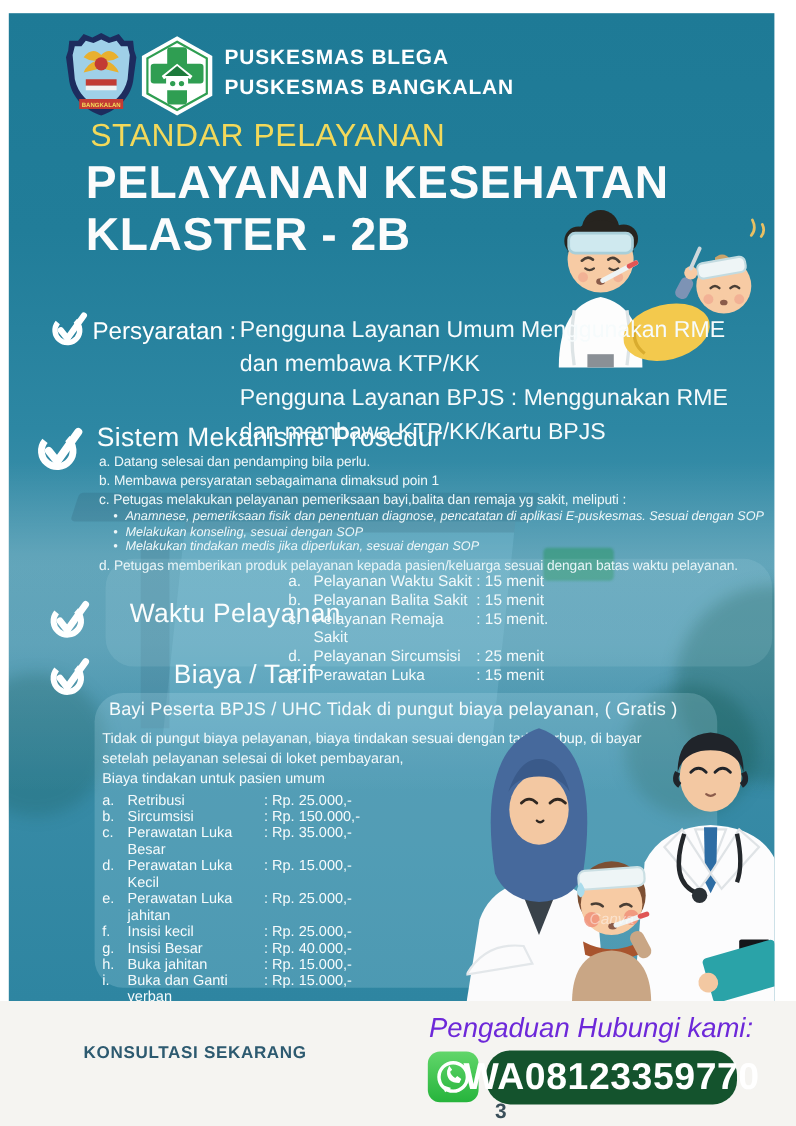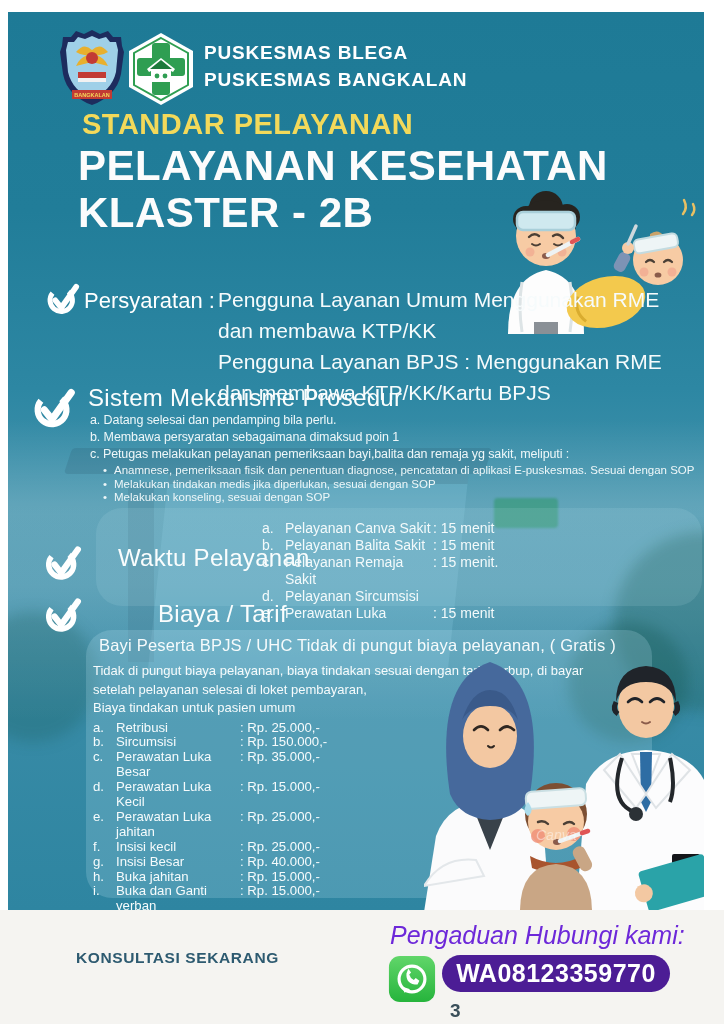--- a/index.html
+++ b/index.html
@@ -17,35 +17,35 @@
   .bg-glass{left:150px;top:462px;width:300px;height:190px;background:rgba(135,200,224,.26);transform:skewX(-6deg);border-top:10px solid rgba(55,100,120,.22);}
   .bg-glass2{left:120px;top:470px;width:26px;height:180px;background:rgba(60,110,130,.22);}
   .bg-sign{left:486px;top:486px;width:64px;height:30px;background:rgba(40,150,95,.5);border-radius:4px;filter:blur(1px);}
   .bg-tree{border-radius:50%;filter:blur(7px);background:rgba(18,82,72,.30);}
   .t1{left:606px;top:520px;width:180px;height:180px;}
   .t2{left:560px;top:610px;width:120px;height:120px;}
   .t3{left:-40px;top:600px;width:130px;height:130px;background:rgba(18,82,72,.22);}
 
   
   .org{left:196px;top:27px;color:#ffffff;font-weight:bold;font-size:19px;line-height:27px;letter-spacing:.8px;}
-  .kicker{left:74px;top:96px;color:#f3d95a;font-weight:bold;font-size:29px;letter-spacing:.5px;}
+  .kicker{left:74px;top:96px;color:#f3d95a;font-weight:normal;font-size:29px;letter-spacing:.5px;}
   .title{left:70px;top:130px;color:#fcfcfc;font-weight:bold;font-size:42px;line-height:47px;letter-spacing:.5px;}
 
   
   .chk{width:40px;height:40px;}
   .sec-title{color:#fafdfd;font-size:24px;letter-spacing:.3px;}
 
   
   .persy-label{left:76px;top:276px;color:#ffffff;font-size:22px;}
   .persy-body{left:210px;top:272px;width:448px;color:#f6fbfc;font-size:21px;line-height:31px;}
 
   
   .pros-items{left:82px;top:400px;width:620px;color:#eef7f9;}
   .pros-item{font-size:12.5px;line-height:17px;letter-spacing:-.1px;}
-  .pros-bullet{font-size:11.5px;line-height:13.5px;padding-left:14px;position:relative;}
+  .pros-bullet{font-size:11.5px;line-height:13.5px;padding-left:14px;position:relative;font-style:italic;}
   .pros-bullet::before{content:"•";position:absolute;left:3px;}
 
   
   .panel{border-radius:26px;}
   .panel-waktu{left:88px;top:496px;width:606px;height:98px;background:rgba(196,230,242,.13);}
   .waktu-title{left:110px;top:532px;}
   .wrows{left:254px;top:508px;width:420px;color:#f3fafb;font-size:14px;}
   .wrow{display:grid;grid-template-columns:23px 148px auto;line-height:16.9px;}
 
   
@@ -55,22 +55,22 @@
   .biaya-high{font-size:16.5px;margin:0 0 7px 6px;letter-spacing:.2px;}
   .biaya-note{font-size:13px;line-height:18.5px;}
   .biaya-intro{font-size:13px;line-height:18.5px;margin-bottom:3px;}
   .brow{display:grid;grid-template-columns:23px 124px auto;font-size:13.2px;line-height:14.9px;}
 
   
   .footer{left:0;top:910px;width:724px;height:114px;background:#f5f4f1;}
   .consult{left:76px;top:921px;color:#2d5a70;font-weight:bold;font-size:15.5px;letter-spacing:.6px;margin-top:28px;}
   .website{left:62px;top:938px;color:#141414;font-size:23px;}
   .complaint{left:390px;top:921px;color:#6d28d9;font-size:25px;font-style:italic;}
-  .wa-pill{left:442px;top:955px;width:228px;height:37px;border-radius:22px;background:#4c1d95;
-    color:#ffffff;font-weight:bold;font-size:25px;display:flex;align-items:center;justify-content:center;letter-spacing:.5px;}
+  .wa-pill{left:442px;top:955px;width:228px;height:49px;border-radius:22px;background:#14532d;
+    color:#ffffff;font-weight:bold;font-size:34px;display:flex;align-items:center;justify-content:center;letter-spacing:.5px;}
   .wa-ovf{left:450px;top:999px;color:#3a4f5a;font-weight:bold;font-size:19px;}
 
   .wm{fill:rgba(255,255,255,.45);font-size:14px;font-style:italic;}
 </style>
 </head>
 <body>
 
 <div class="page">
   <div class="canvas">
 
@@ -176,51 +176,53 @@
     </svg>
     <div class="abs sec-title" style="left:80px;top:372px">Sistem Mekanisme Prosedur</div>
     <div class="abs pros-items">
       <div class="pros-item">a. Datang selesai dan pendamping bila perlu.</div>
       <div class="pros-item">b. Membawa persyaratan sebagaimana dimaksud poin 1</div>
       <div class="pros-item">c. Petugas melakukan pelayanan pemeriksaan bayi,balita dan remaja yg sakit, meliputi :</div>
       <div style="padding-left:10px;margin:1px 0">
 
           <div class="pros-bullet">Anamnese, pemeriksaan fisik dan   penentuan diagnose, pencatatan di aplikasi E-puskesmas. Sesuai dengan SOP</div>
 
+          <div class="pros-bullet">Melakukan konseling, sesuai dengan SOP</div>
+
           <div class="pros-bullet">Melakukan tindakan medis jika diperlukan, sesuai dengan SOP</div>
-
-          <div class="pros-bullet">Melakukan konseling, sesuai dengan SOP</div>
-        </div>
+        </div>
+      <div class="pros-item">d. Petugas memberikan produk pelayanan kepada pasien/keluarga sesuai dengan batas waktu pelayanan.</div>
     </div>
 
     <div class="abs panel panel-waktu"></div>
     <div class="abs sec-title waktu-title">Waktu Pelayanan</div>
     <div class="abs wrows">
 
         <div class="wrow">
           <span>a.</span>
-          <span>Pelayanan Canva Sakit</span>
+          <span>Pelayanan Waktu Sakit</span>
           <span>: 15 menit</span>
         </div>
 
         <div class="wrow">
           <span>b.</span>
           <span>Pelayanan Balita Sakit</span>
           <span>: 15 menit</span>
         </div>
 
         <div class="wrow">
           <span>c.</span>
           <span>Pelayanan Remaja Sakit</span>
           <span>: 15 menit.</span>
         </div>
 
         <div class="wrow">
           <span>d.</span>
           <span>Pelayanan Sircumsisi</span>
+          <span>: 25 menit</span>
         </div>
 
         <div class="wrow">
           <span>e.</span>
           <span>Perawatan Luka</span>
           <span>: 15 menit</span>
         </div>
       </div>
     <svg class="abs chk" style="left:34px;top:530px" viewBox="0 0 48 48">
       <circle cx="23" cy="27" r="15" stroke="#ffffff" stroke-width="6.5" fill="none" stroke-dasharray="70 25" transform="rotate(-50 23 27)"></circle>

